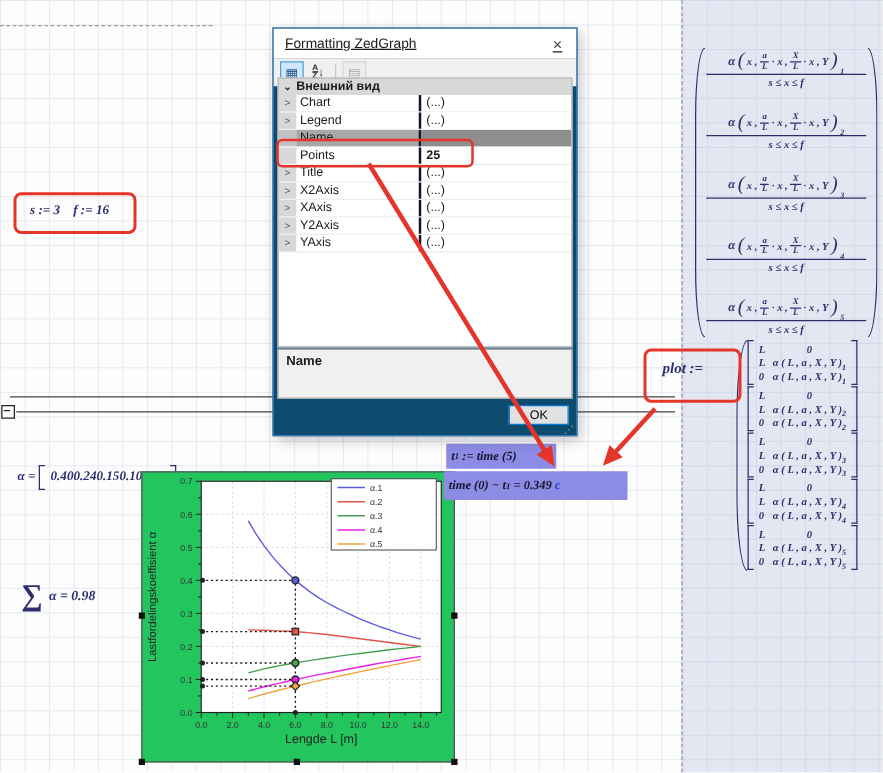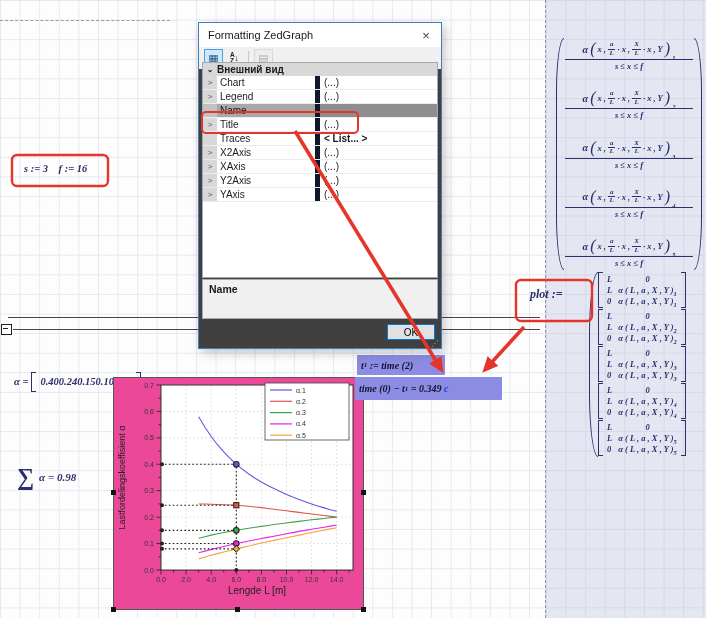--- a/index.html
+++ b/index.html
@@ -34,54 +34,54 @@
   .av-label{margin-right:3px;}
   .av-col{display:flex;flex-direction:row;padding:1px 4px;}
   .av-col span{line-height:17.5px;text-align:center;}
   .br{width:4px;align-self:stretch;}
   .br.l{border-left:1.2px solid var(--math);border-top:1.2px solid var(--math);border-bottom:1.2px solid var(--math);}
   .br.r{border-right:1.2px solid var(--math);border-top:1.2px solid var(--math);border-bottom:1.2px solid var(--math);}
   .sum-line{position:absolute;left:17px;top:464px;display:flex;align-items:center;gap:5px;z-index:3;font-size:11px;}
   .sigma{font-size:24px;font-style:normal;line-height:26px;}
 
   
-  .chart-wrap{position:absolute;left:113px;top:377px;width:249px;height:231px;background:#ec4899;border:1px solid #555;z-index:6;}
+  .chart-wrap{position:absolute;left:113px;top:377px;width:249px;height:231px;background:#22c55e;border:1px solid #555;z-index:6;}
   .handle{position:absolute;width:5px;height:5px;background:#111;}
   .tick{font:7px "Liberation Sans",sans-serif;fill:#333;}
   .atitle{font:10px "Liberation Sans",sans-serif;fill:#222;}
   .atitle2{font:9px "Liberation Sans",sans-serif;fill:#222;}
   .trace{stroke:#1a1a1a;stroke-width:1.1;stroke-dasharray:1.6,2.3;fill:none;}
 
   
   .hl{position:absolute;background:var(--sel);color:#15152e;font-size:10px;z-index:8;
       display:flex;align-items:center;padding-left:4px;white-space:pre;}
   .hl1{left:357px;top:355px;width:84px;height:20px;}
   .hl2{left:355px;top:377px;width:143px;height:23px;}
 
   
-  .dialog{position:absolute;left:198px;top:22px;width:242px;height:325px;background:#404040;
-    border:1px solid #3a7ebf;box-shadow:3px 4px 10px rgba(0,0,0,.22);z-index:20;font-size:10px;color:#1a1a1a;}
+  .dialog{position:absolute;left:218px;top:22px;width:242px;height:325px;background:#0c4a6e;
+    border:1px solid #3a7ebf;box-shadow:3px 4px 10px rgba(0,0,0,.22);z-index:20;font-size:10px;color:#1a1a1a;text-decoration:underline;}
   .titlebar{height:24px;background:#fff;display:flex;align-items:center;padding-left:9px;}
   .dtitle{font-size:11px;}
   .dclose{margin-left:auto;width:30px;text-align:center;font-size:13px;color:#444;cursor:default;}
   .dtoolbar{height:22px;display:flex;align-items:center;padding:0 5px;gap:3px;background:#f0f0f0;}
   .tbi{width:17px;height:16px;display:flex;align-items:center;justify-content:center;font-size:11px;color:#2a5a8a;}
   .tbi.active{background:#cfe8ff;border:1px solid #4f9edb;}
   .tbi.disabled{color:#b0b0b0;border:1px solid #d8d8d8;background:#ededed;}
   .tbsep{width:1px;height:14px;background:#c8c8c8;margin:0 2px;}
   .az{display:flex;align-items:center;gap:0;}
   .azl{display:flex;flex-direction:column;font-size:6.5px;font-weight:bold;color:#222;line-height:6.5px;font-style:normal;}
   .azl i{font-style:normal;}
   .aza{font-size:9px;color:#222;}
   .pgrid{position:absolute;left:3px;top:39px;right:3px;height:214px;background:#fff;border:1px solid #a9a9a9;overflow:hidden;}
   .pcat{display:flex;height:13px;line-height:13px;background:#d8d8d8;font-weight:bold;}
   .chev{width:14px;text-align:center;font-size:8px;}
   .prow{display:flex;height:13px;line-height:13px;border-bottom:1px solid #ededed;background:#fff;}
   .pmargin{width:14px;background:#d8d8d8;color:#555;font-size:8px;text-align:center;flex:none;}
-  .plabel{width:95px;padding-left:3px;border-right:5px solid #0f172a;flex:none;overflow:hidden;}
+  .plabel{width:95px;padding-left:3px;border-right:2px solid #0f172a;flex:none;overflow:hidden;}
   .pvalue{flex:1;padding-left:4px;overflow:hidden;}
   .bld{font-weight:bold;}
   .sel .plabel{background:#a8a8a8;}
   .sel .pvalue{background:#8e8e8e;}
   .sel .pmargin{background:#c2c2c2;}
   .points-box{position:absolute;left:2px;top:88px;width:154px;height:19px;border:2.5px solid var(--red);border-radius:5px;z-index:30;pointer-events:none;}
   .desc{position:absolute;left:3px;top:256px;right:3px;height:40px;background:#f0f0f0;border:1px solid #a9a9a9;padding:3px 6px;box-sizing:border-box;}
   .desc b{font-size:10.5px;}
   .okbtn{position:absolute;right:6px;bottom:8px;width:48px;height:16px;background:#e1e1e1;
     border:1.5px solid var(--okb);font-size:10px;font-family:"Liberation Sans",sans-serif;padding:0;}
@@ -424,21 +424,21 @@
         <text x="11" y="99.5" text-anchor="middle" class="atitle2" transform="rotate(-90 11 99.5)">Lastfordelingskoeffisient α</text>
       </svg>
     <span class="handle" style="right:-3px;top:112px;"></span>
     <span class="handle" style="left:-3px;top:112px;"></span>
     <span class="handle" style="left:-3px;bottom:-3px;"></span>
     <span class="handle" style="left:121px;bottom:-3px;"></span>
     <span class="handle" style="right:-3px;bottom:-3px;"></span>
   </div>
 
   <div class="hl hl1 math">
-    <span>t</span><sub>1</sub><span> := time (2)</span>
+    <span>t</span><sub>1</sub><span> := time (5)</span>
   </div>
   <div class="hl hl2 math">
     <span>time (0) − t</span><sub>1</sub><span> = 0.349 </span><span class="unit">c</span>
   </div>
 
   <div class="plot-label math">plot := </div>
 
   <div class="dialog">
     <div class="titlebar">
       <span class="dtitle">Formatting ZedGraph</span>
@@ -471,28 +471,28 @@
             <span class="pmargin">&gt;</span>
             <span class="plabel">Legend</span>
             <span class="pvalue">(...)</span>
           </div>
           <div class="prow sel">
             <span class="pmargin"></span>
             <span class="plabel">Name</span>
             <span class="pvalue"></span>
           </div>
           <div class="prow">
+            <span class="pmargin"></span>
+            <span class="plabel">Points</span>
+            <span class="pvalue bld">25</span>
+          </div>
+          <div class="prow">
             <span class="pmargin">&gt;</span>
             <span class="plabel">Title</span>
             <span class="pvalue">(...)</span>
-          </div>
-          <div class="prow">
-            <span class="pmargin"></span>
-            <span class="plabel">Traces</span>
-            <span class="pvalue bld">&lt; List... &gt;</span>
           </div>
           <div class="prow">
             <span class="pmargin">&gt;</span>
             <span class="plabel">X2Axis</span>
             <span class="pvalue">(...)</span>
           </div>
           <div class="prow">
             <span class="pmargin">&gt;</span>
             <span class="plabel">XAxis</span>
             <span class="pvalue">(...)</span>

